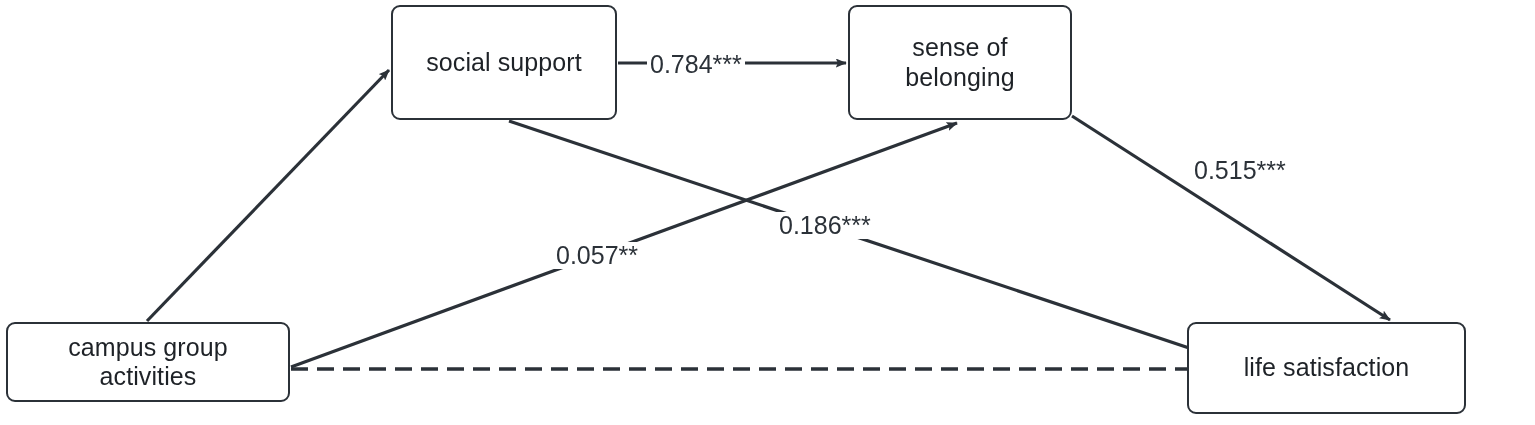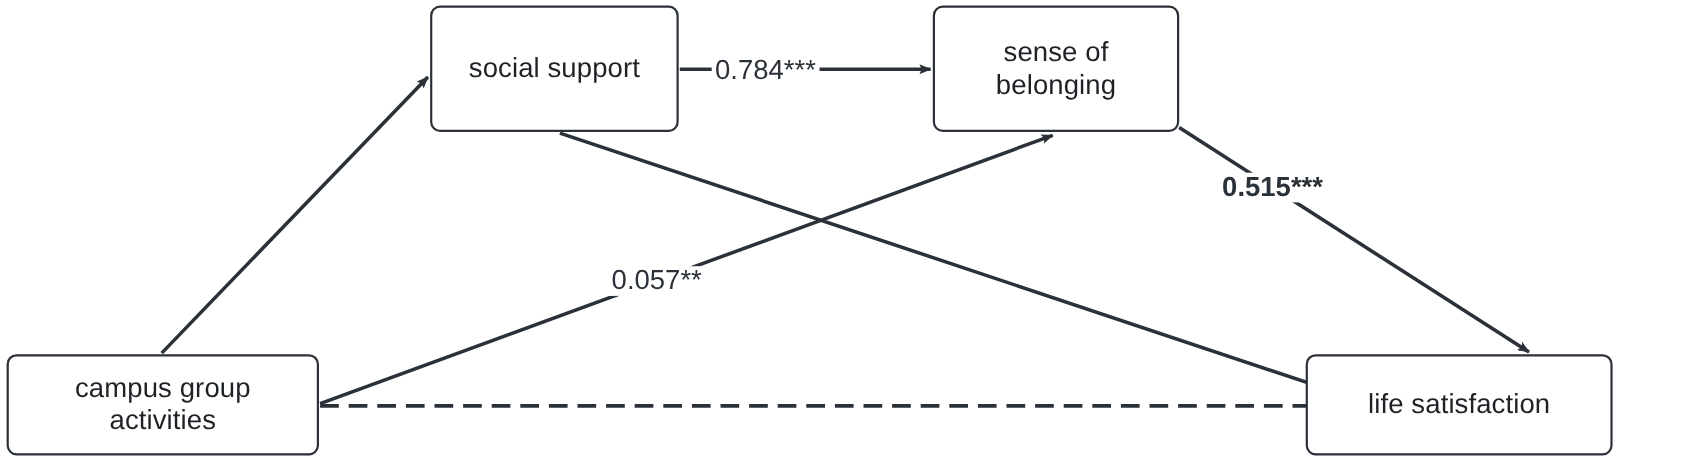--- a/index.html
+++ b/index.html
@@ -69,39 +69,40 @@
 
     <line x1="291" y1="367" x2="957" y2="123" stroke="#2b3138" stroke-width="3.2" marker-end="url(#arrowhead)"></line>
 
     <line x1="509" y1="121" x2="1246" y2="367" stroke="#2b3138" stroke-width="3.2" marker-end="url(#arrowhead)"></line>
 
     <line x1="1072" y1="116" x2="1390" y2="320" stroke="#2b3138" stroke-width="3.2" marker-end="url(#arrowhead)"></line>
 
     <line x1="291" y1="369" x2="1246" y2="369" stroke="#2b3138" stroke-width="3.4" stroke-dasharray="17,9" marker-end="url(#arrowhead)"></line>
   </svg>
 
-  <div class="node-box" style="left:6px; top:322px; width:284px; height:92px;">
+  <div class="node-box" style="left:6px; top:322px; width:284px; height:80px;">
     <span class="node-label">campus group
 activities</span>
   </div>
 
   <div class="node-box" style="left:391px; top:5px; width:226px; height:115px;">
     <span class="node-label">social support</span>
   </div>
 
   <div class="node-box" style="left:848px; top:5px; width:224px; height:115px;">
     <span class="node-label">sense of
 belonging</span>
   </div>
 
   <div class="node-box" style="left:1187px; top:322px; width:279px; height:92px;">
     <span class="node-label">life satisfaction</span>
   </div>
 
 
   <div class="edge-label" style="left:647px; top:51px;">0.784***</div>
 
-  <div class="edge-label" style="left:1108px; top:157px;font-weight:bold;">0.515***</div>
+  <div class="edge-label" style="left:1191px; top:157px;">0.515***</div>
 
   <div class="edge-label" style="left:553px; top:242px;">0.057**</div>
 
+  <div class="edge-label" style="left:776px; top:212px;">0.186***</div>
 
 </div>
 
 </body></html>

